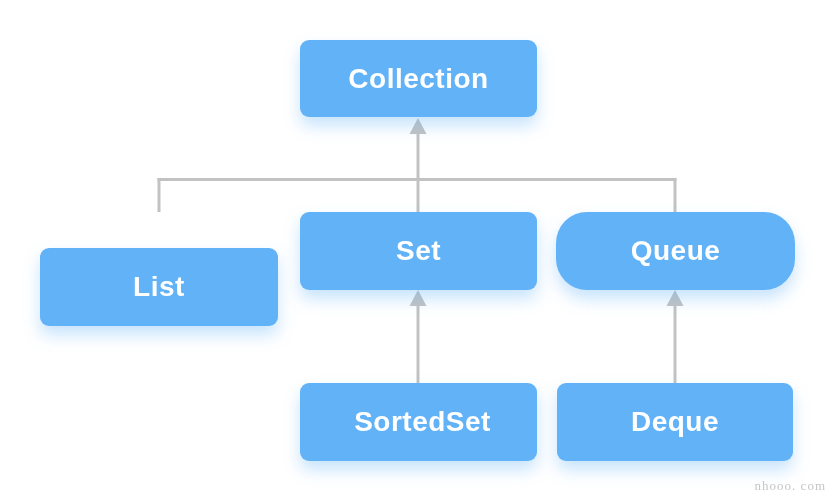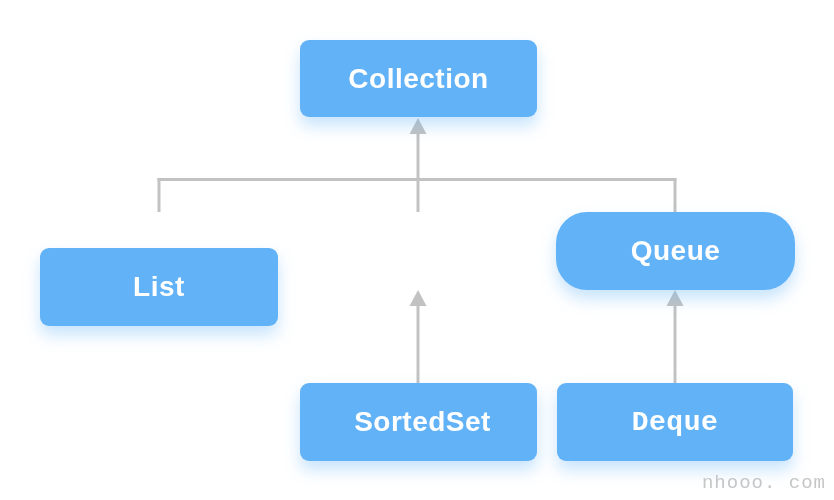--- a/index.html
+++ b/index.html
@@ -27,22 +27,22 @@
   .node span{
     color:var(--node-text);
     font-size:28px;
     font-weight:700;
     letter-spacing:0.5px;
   }
   .watermark{
     position:absolute;
     right:8px;bottom:6px;
     color:var(--watermark-color);
-    font-family:Liberation Mono, monospace;
-    font-size:19px;
+    font-family:Liberation Serif, serif;
+    font-size:13px;
     letter-spacing:1px;
   }
 </style>
 </head>
 <body>
 
 <div class="stage">
 
   <svg class="connectors" viewBox="0 0 834 500">
 
@@ -62,28 +62,31 @@
   </svg>
 
   <div class="node" style="left:300px;top:40px;width:237px;height:77px;">
     <span>Collection</span>
   </div>
 
   <div class="node" style="left:40px;top:212px;width:238px;height:78px;margin-top:36px;">
     <span>List</span>
   </div>
 
+  <div class="node" style="left:300px;top:212px;width:237px;height:78px;">
+    <span>Set</span>
+  </div>
 
   <div class="node" style="left:556px;top:212px;width:239px;height:78px;border-radius:31px;">
     <span>Queue</span>
   </div>
 
   <div class="node" style="left:300px;top:383px;width:237px;height:78px;padding-left:8px;">
     <span>SortedSet</span>
   </div>
 
-  <div class="node" style="left:557px;top:383px;width:236px;height:78px;font-family:Liberation Mono, monospace;">
+  <div class="node" style="left:557px;top:383px;width:236px;height:78px;">
     <span>Deque</span>
   </div>
 
   <div class="watermark">nhooo. com</div>
 
 </div>
 
 </body></html>

